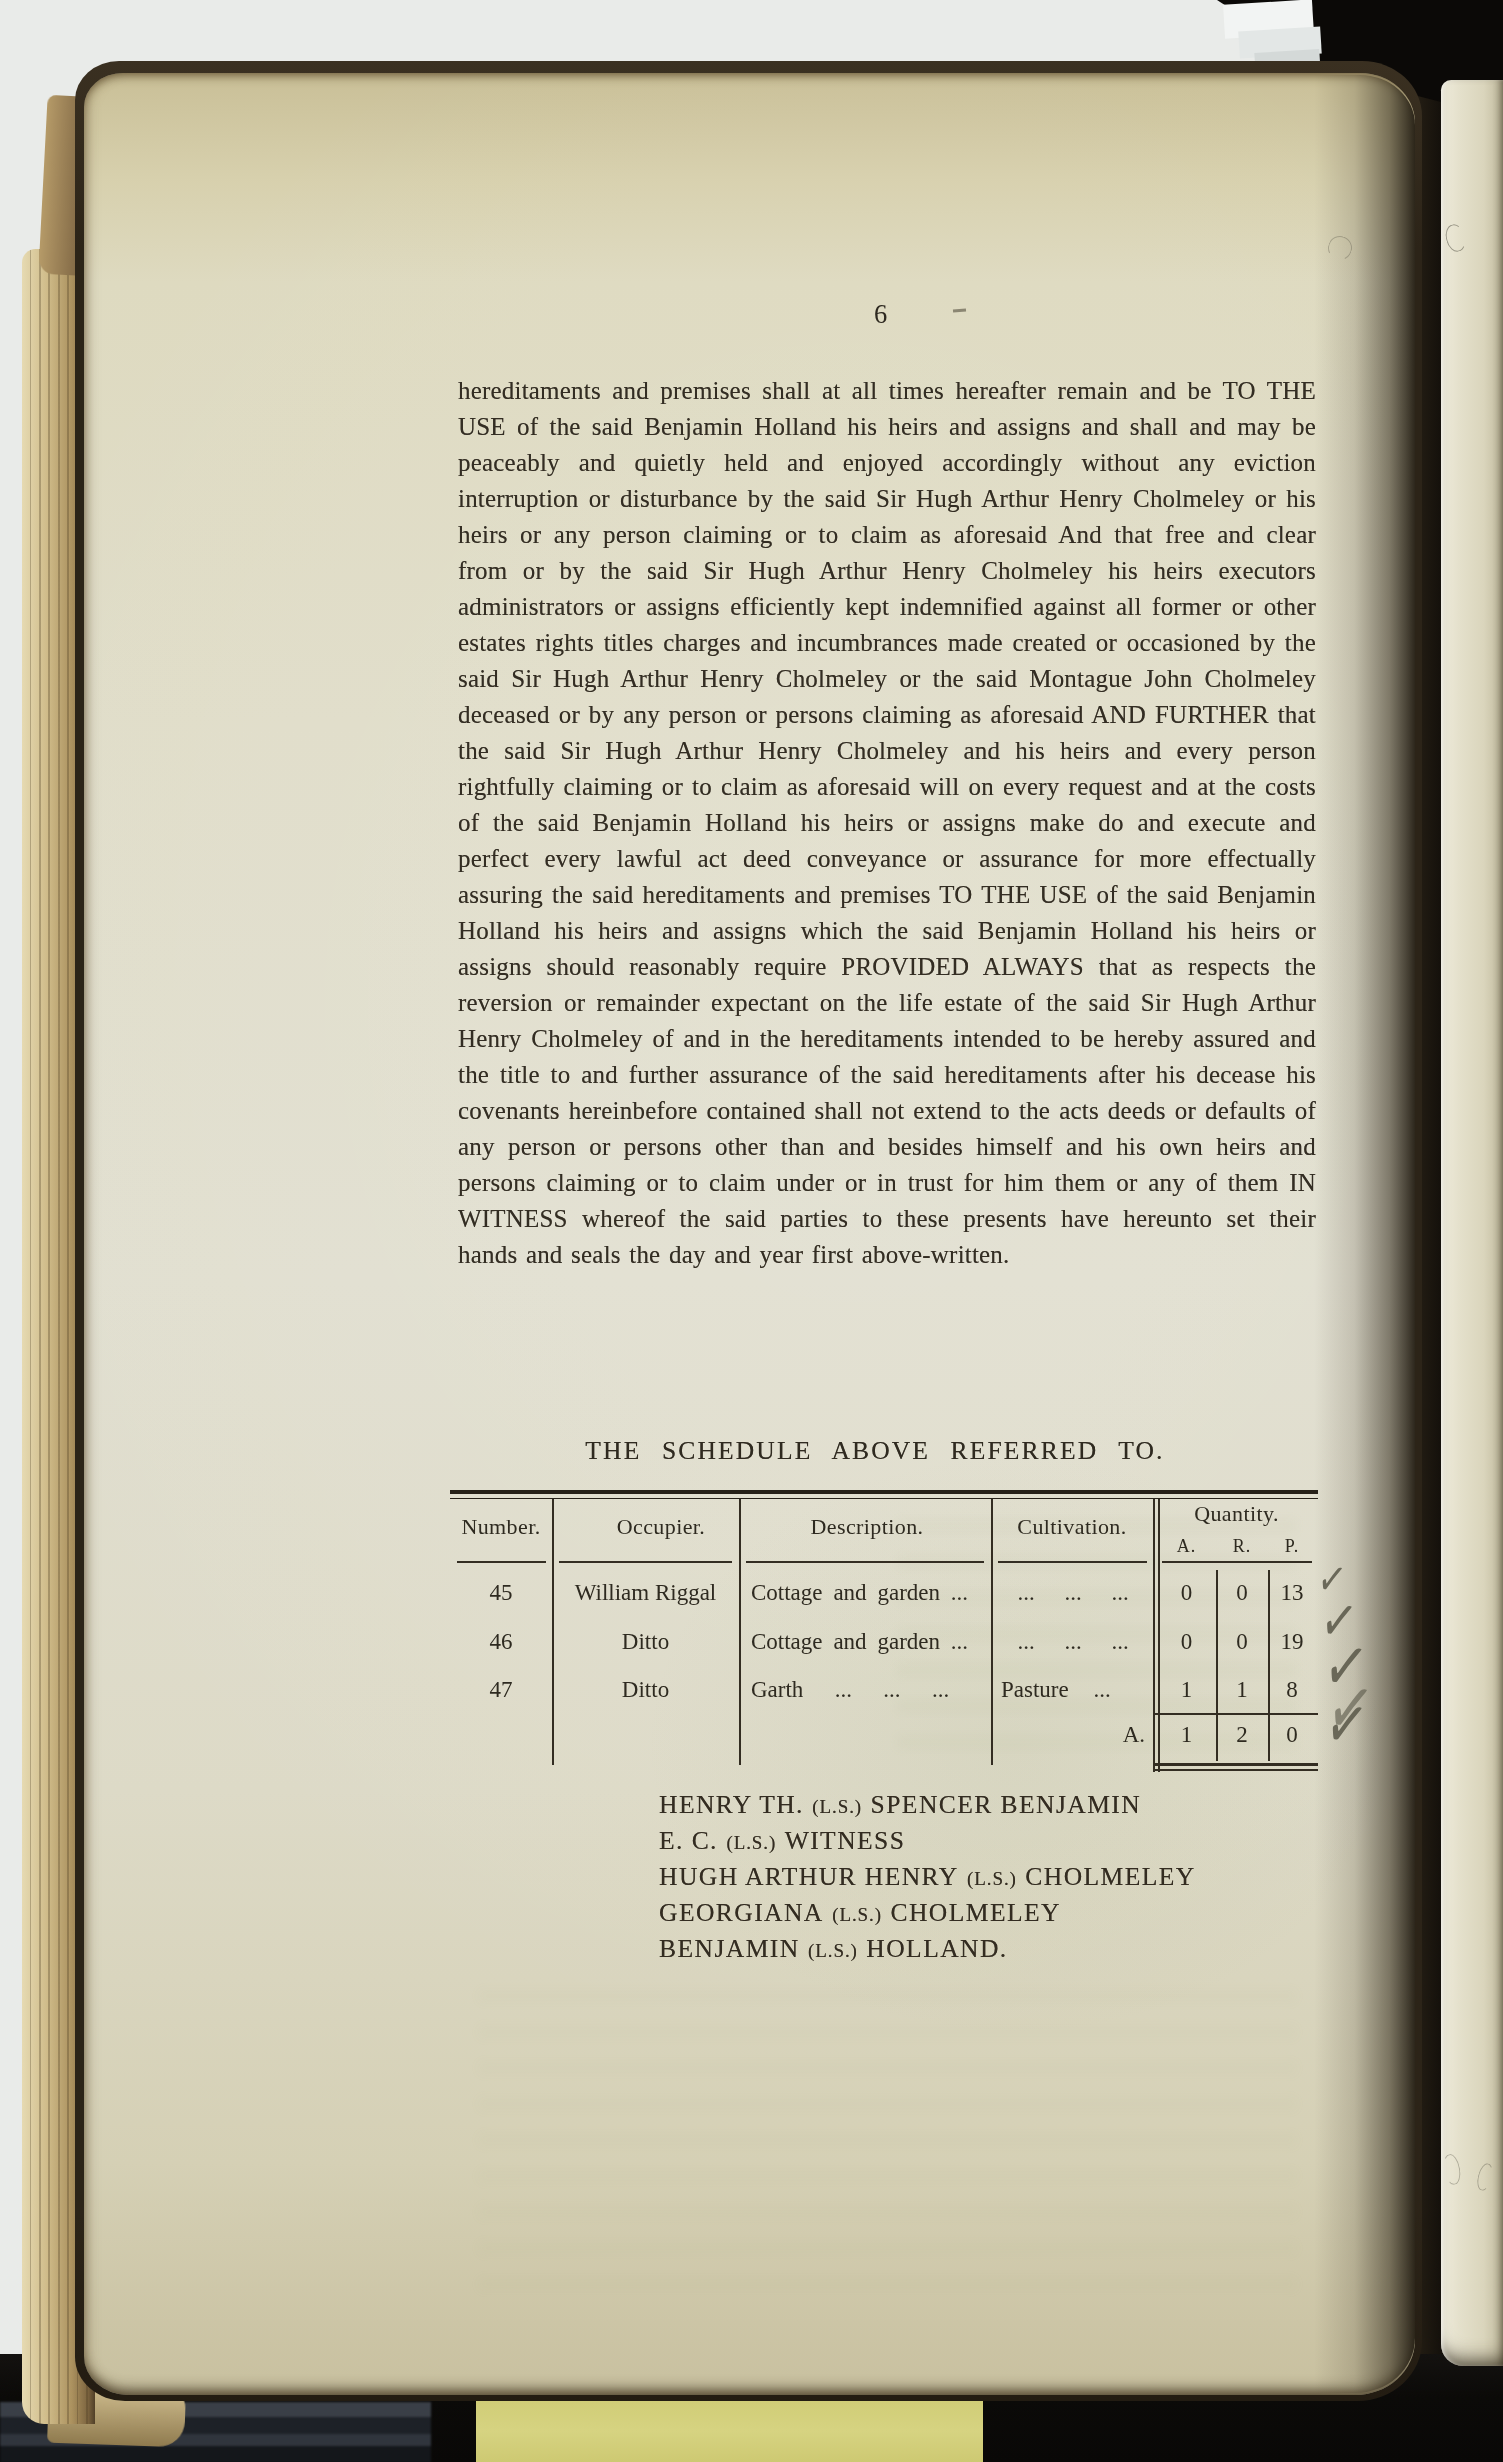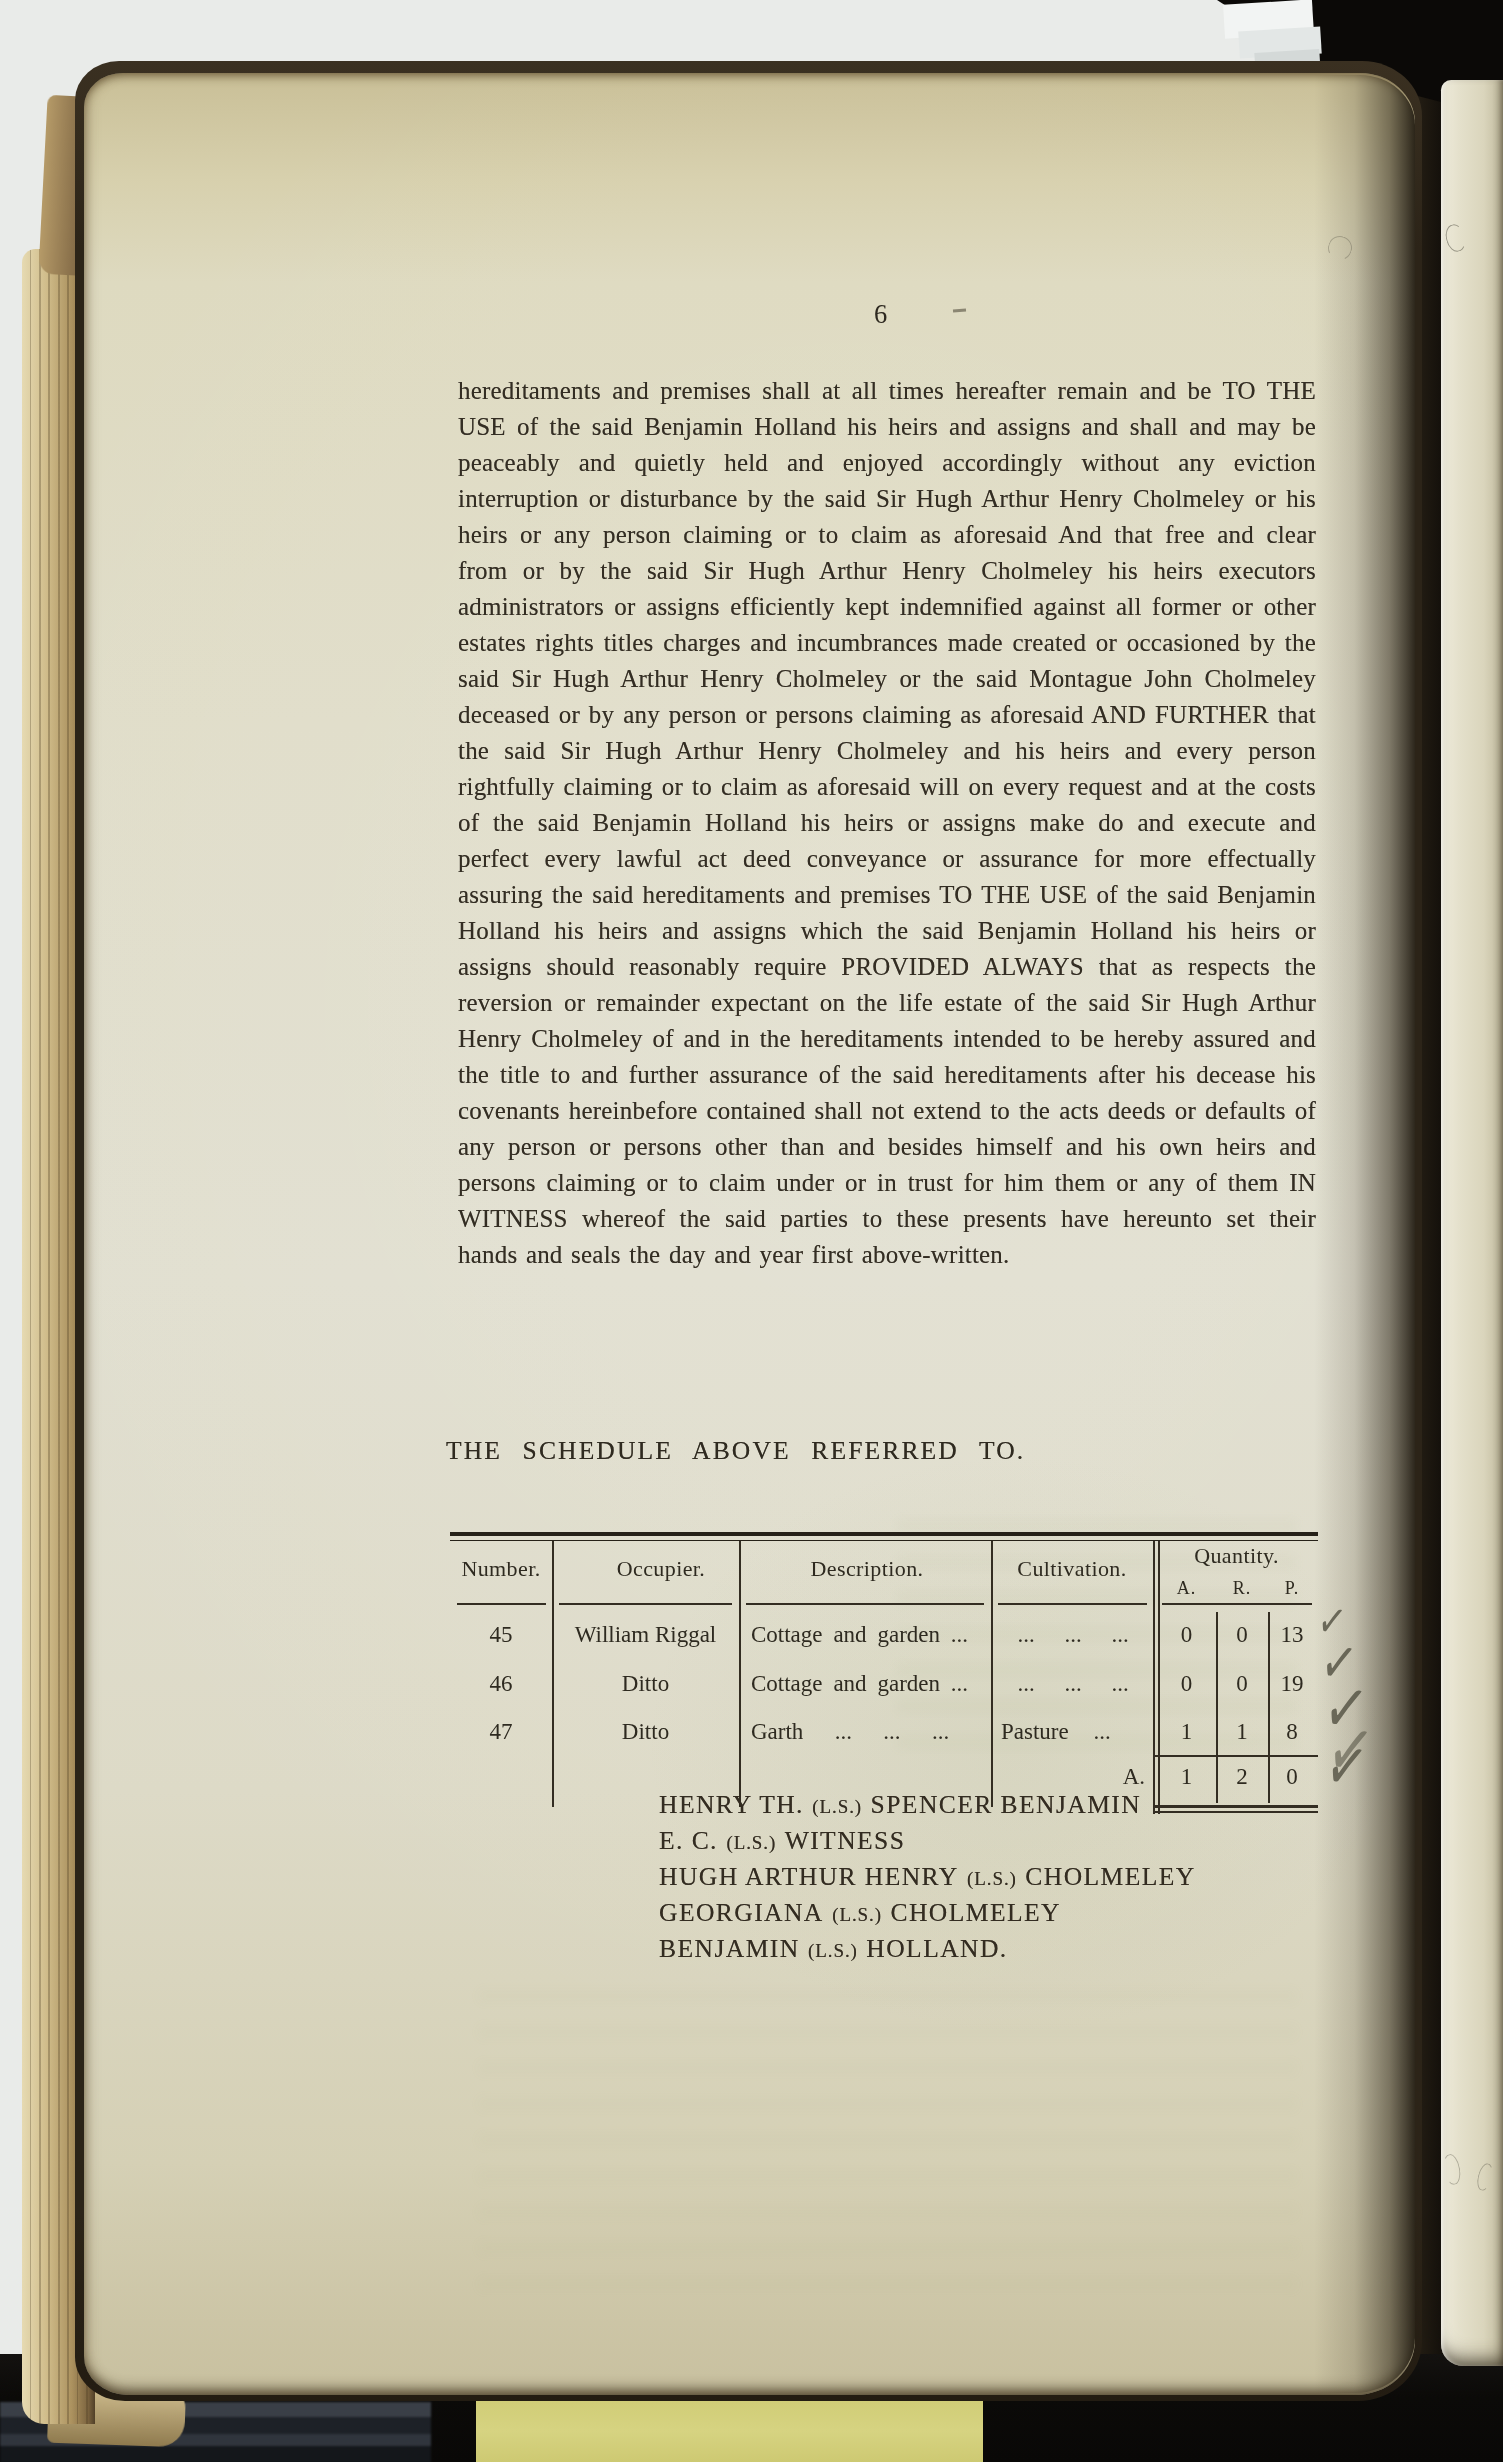--- a/index.html
+++ b/index.html
@@ -61,26 +61,26 @@
 
   
   .content{position:absolute;left:0;top:0;width:100%;height:100%;color:#322c22;}
   .pgnum{position:absolute;left:855px;top:299px;width:51px;text-align:center;
     font-size:26.5px;color:#2e2920;}
   .pencil-dash{position:absolute;left:953px;top:309px;width:12.8px;height:2.6px;
     background:rgba(70,64,50,.55);transform:rotate(-4deg);}
   .bodytext{position:absolute;left:446px;top:361px;width:858px;margin:12px;
     font-size:25px;line-height:36px;text-align:justify;letter-spacing:0.2px;word-spacing:2.1px;
     color:#332d23;text-shadow:0 0 0.4px rgba(51,45,35,.5);}
-  .sched{position:absolute;left:446px;top:1436px;width:858px;margin:0;text-align:left;
+  .sched{position:absolute;left:446px;top:1436px;width:858px;margin:0;text-align:center;
     font-size:25.6px;font-weight:normal;letter-spacing:2.1px;word-spacing:12px;color:#2f2a20;
     text-shadow:0 0 0.5px rgba(47,42,32,.6);}
 
   
-  .tbl{position:absolute;left:450px;top:1532px;width:868px;height:285px;font-size:23px;color:#2e2a20;}
+  .tbl{position:absolute;left:450px;top:1490px;width:868px;height:285px;font-size:23px;color:#2e2a20;}
   .tbl .toprule{position:absolute;left:0;top:0;width:100%;height:8.5px;
     border-top:4.3px solid #262118;border-bottom:1.7px solid #262118;box-sizing:border-box;}
   .vline{position:absolute;width:1.7px;background:#332d22;}
   .hline{position:absolute;height:1.7px;background:#332d22;}
   .hdr{position:absolute;text-align:center;font-size:22px;letter-spacing:0.4px;}
   .sub{position:absolute;text-align:center;font-size:18px;letter-spacing:0.9px;}
   .cell{position:absolute;text-align:center;}
   .cell.left{text-align:left;}
   .cell.right{text-align:right;}
   .dots{word-spacing:24px;}

